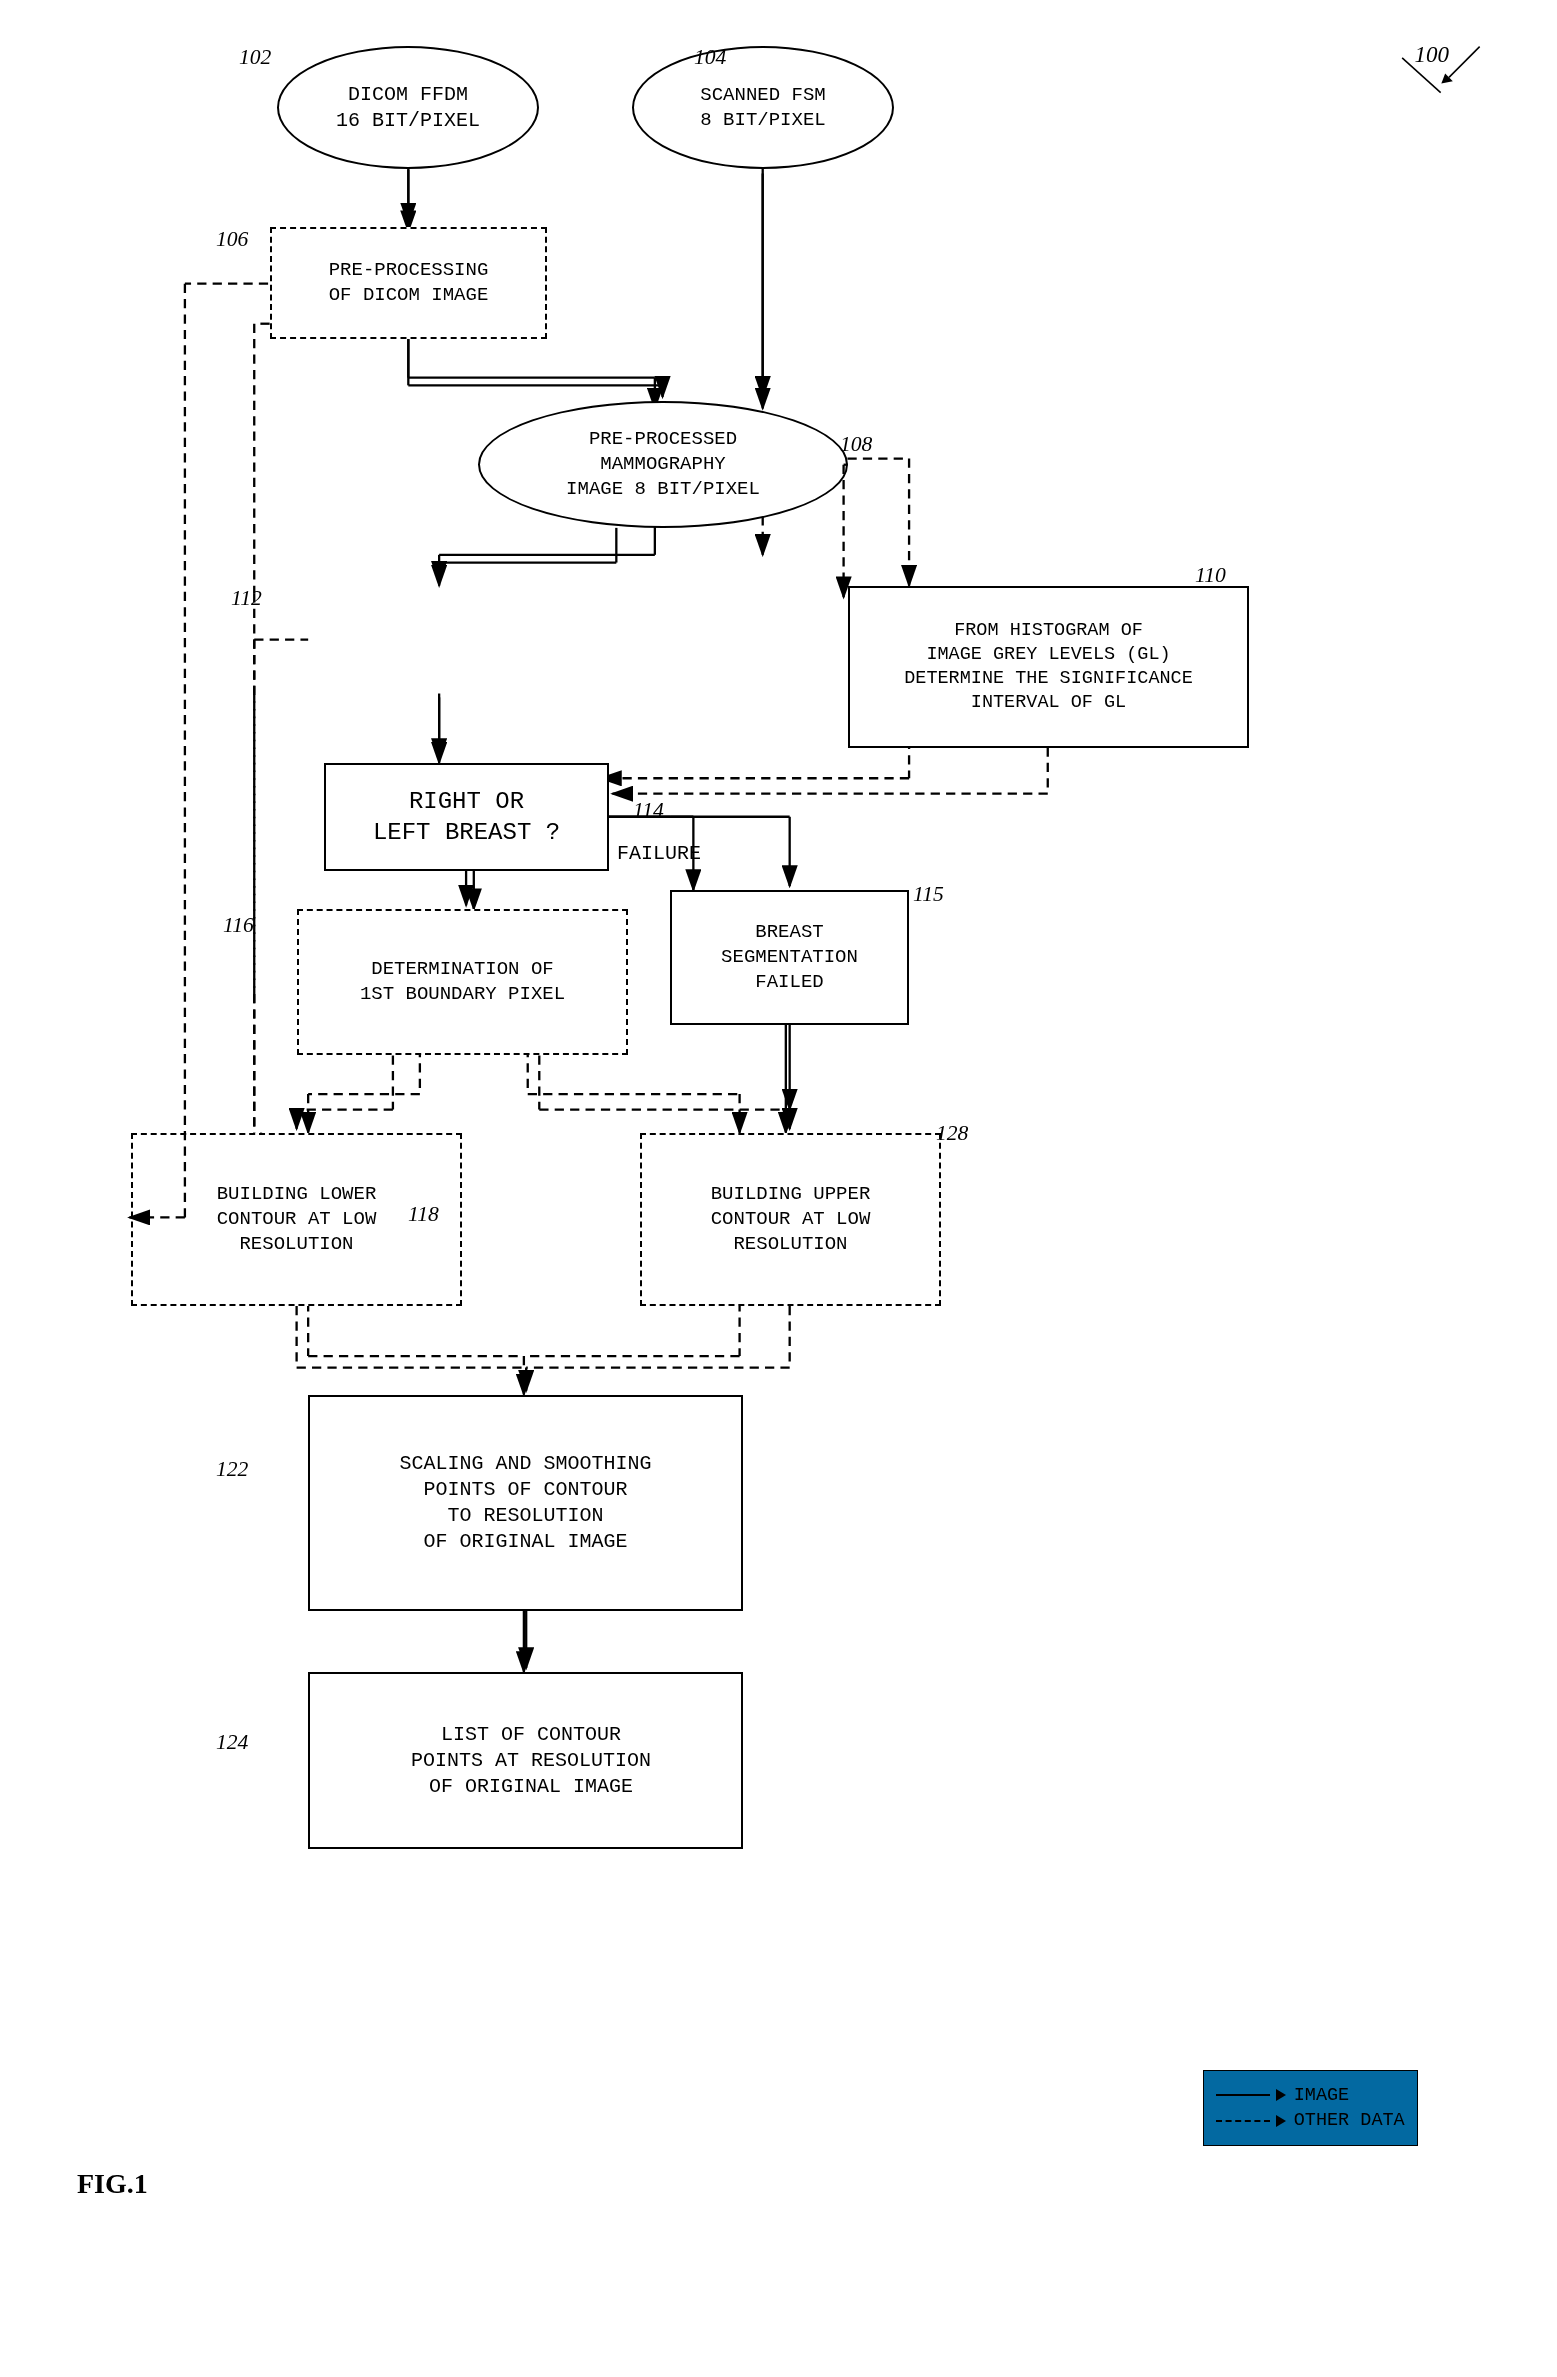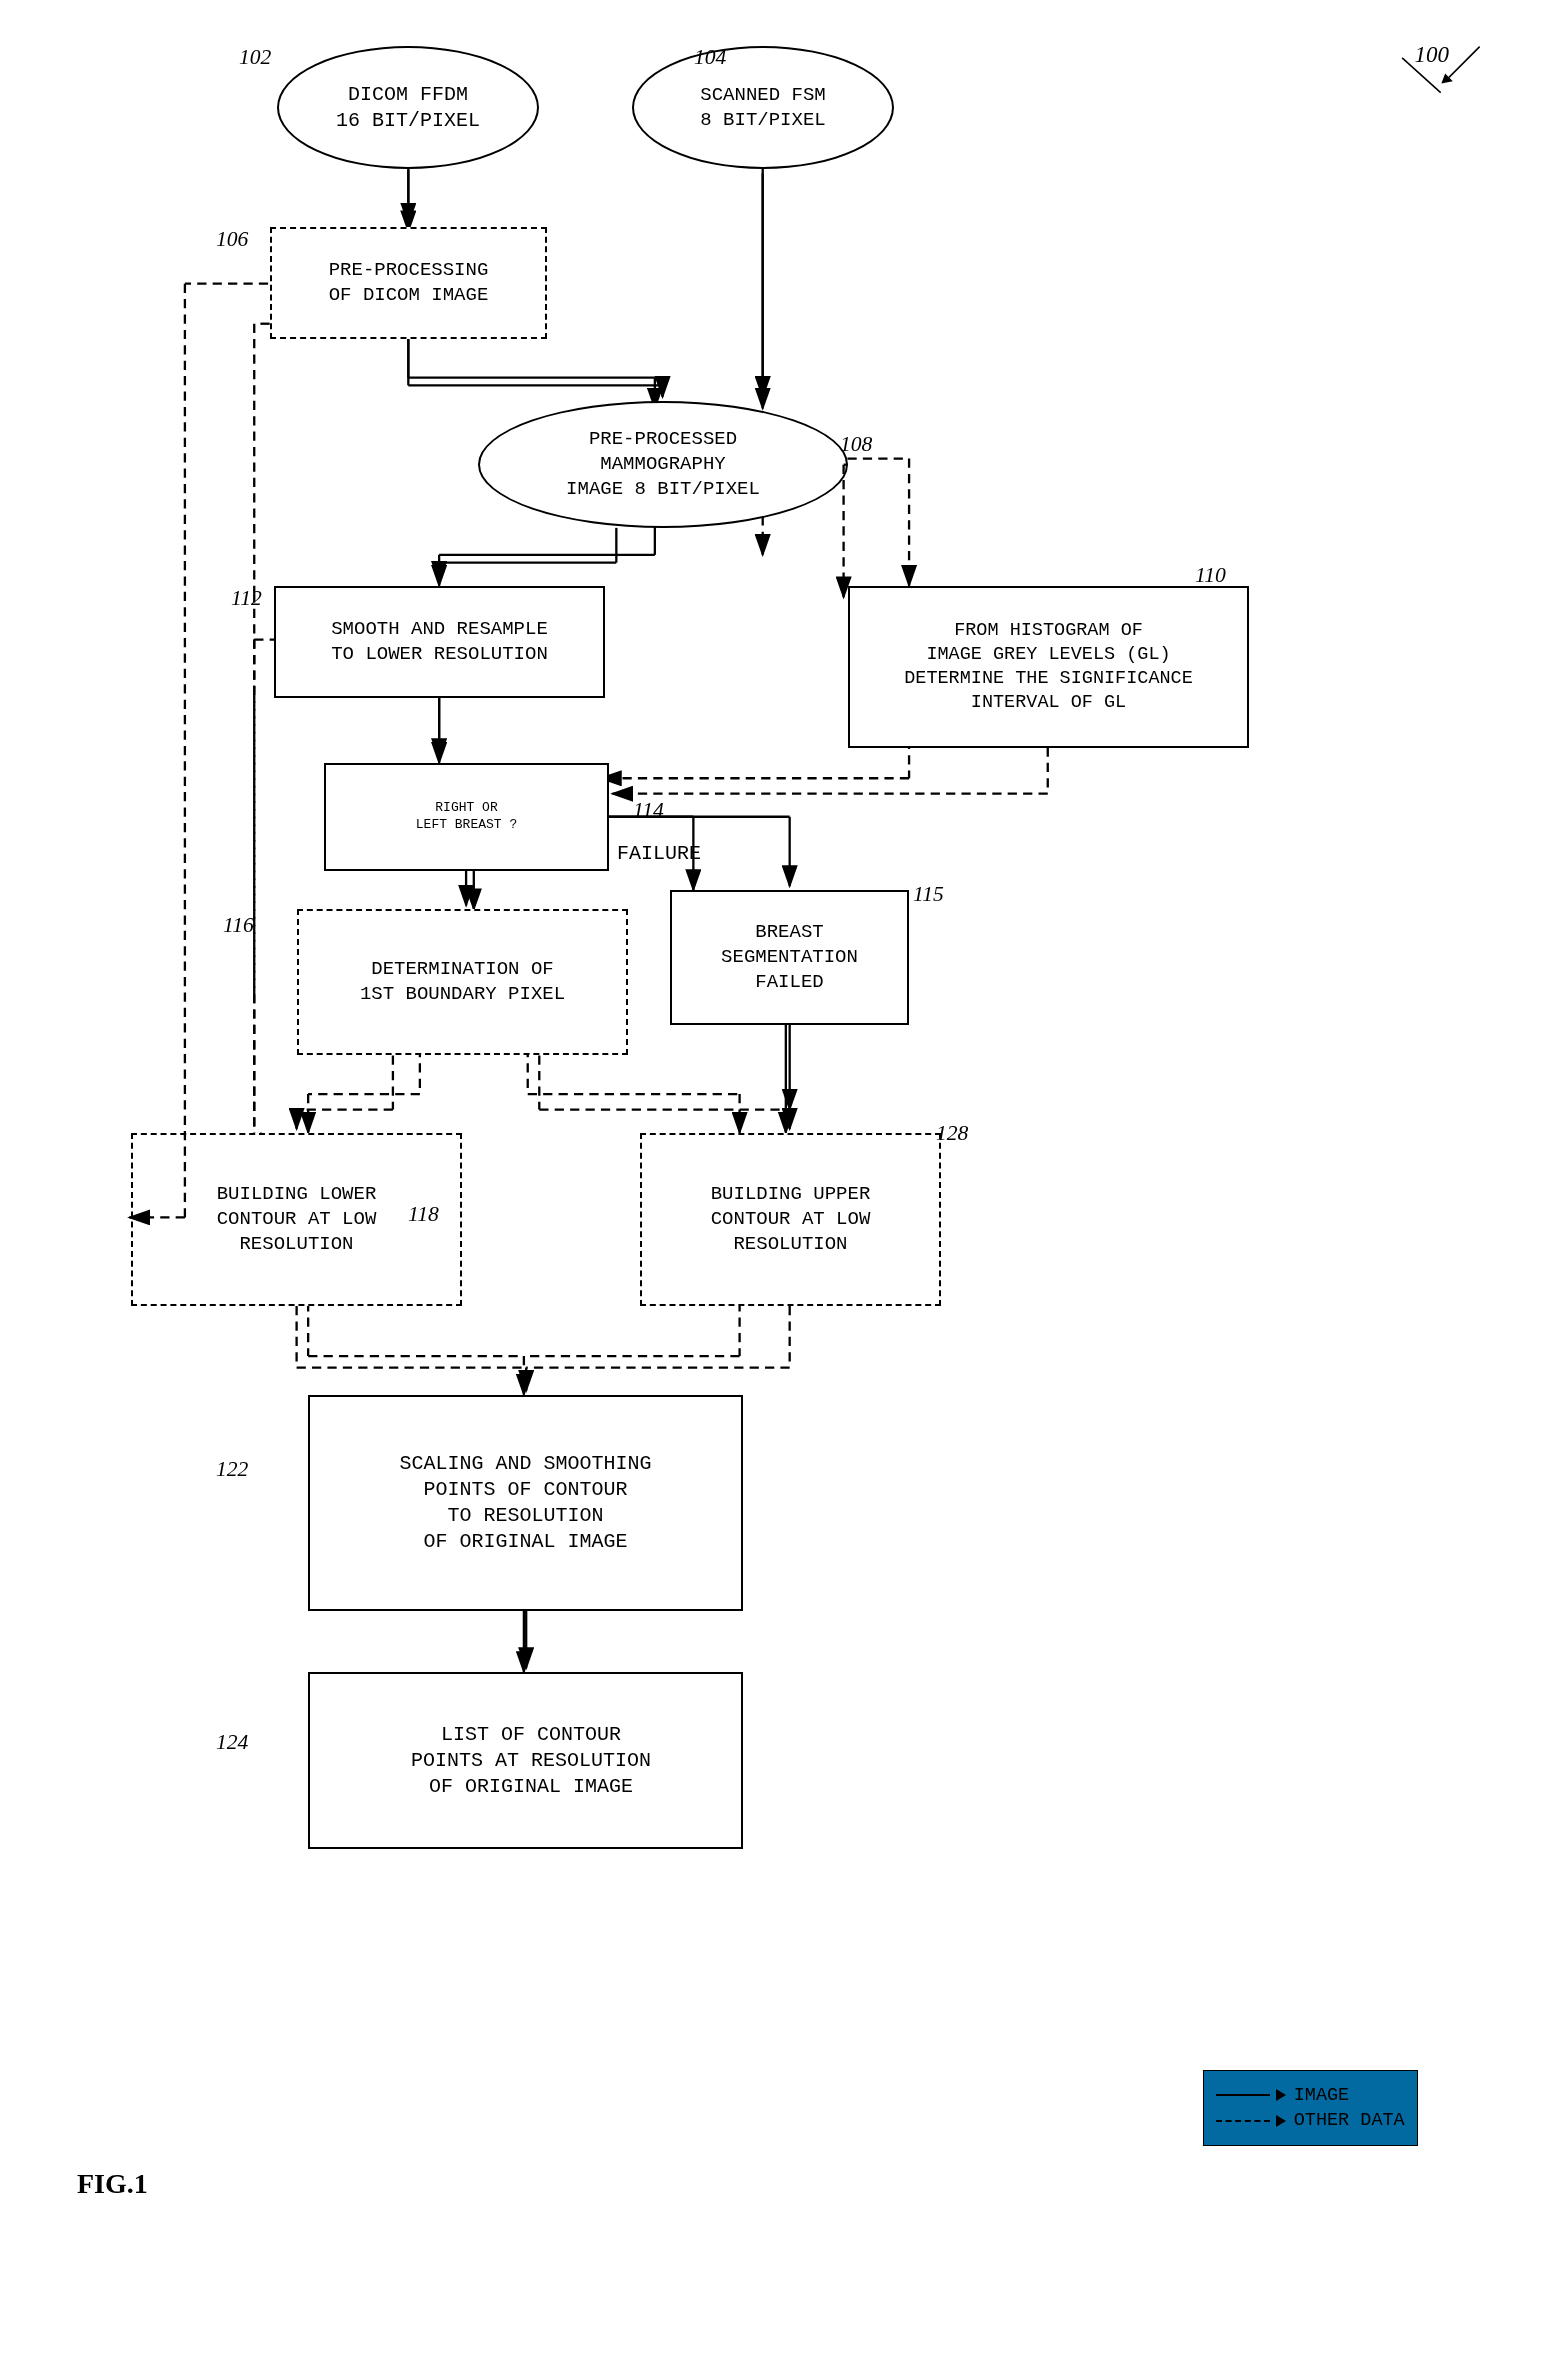--- a/index.html
+++ b/index.html
@@ -223,28 +223,24 @@
   <div class="ref-label" style="top:432px; left:840px;">108</div>
 
   <div class="node rect" style="left:848px; top:586px; width:401px; height:162px;">
     <span style="white-space:pre-line;font-size:18.5px;text-align:center;">FROM HISTOGRAM OF
 IMAGE GREY LEVELS (GL)
 DETERMINE THE SIGNIFICANCE
 INTERVAL OF GL</span>
   </div>
   <div class="ref-label" style="top:563px; left:1195px;">110</div>
 
-  <div class="node rect" style="left:274px; top:586px; width:331px; height:112px;">
-    <span style="white-space:pre-line;font-size:19px;text-align:center;">SMOOTH AND RESAMPLE
-TO LOWER RESOLUTION</span>
-  </div>
   <div class="ref-label" style="top:586px; left:231px;">112</div>
 
   <div class="node rect" style="left:324px; top:763px; width:285px; height:108px;">
-    <span style="white-space:pre-line;font-size:13px;text-align:center;">RIGHT OR
+    <span style="white-space:pre-line;font-size:24px;text-align:center;">RIGHT OR
 LEFT BREAST ?</span>
   </div>
   <div class="ref-label" style="top:798px; left:624px;margin-left:9px;">114</div>
 
   <div style="position:absolute; top:794px; left:617px; font-size:20px; font-family:'Courier New',Courier,monospace;margin-top:48px;">FAILURE</div>
 
   <div class="node rect" style="left:670px; top:890px; width:239px; height:135px;justify-content:center;">
     <span style="white-space:pre-line;font-size:19px;text-align:center;">BREAST
 SEGMENTATION
 FAILED</span>

